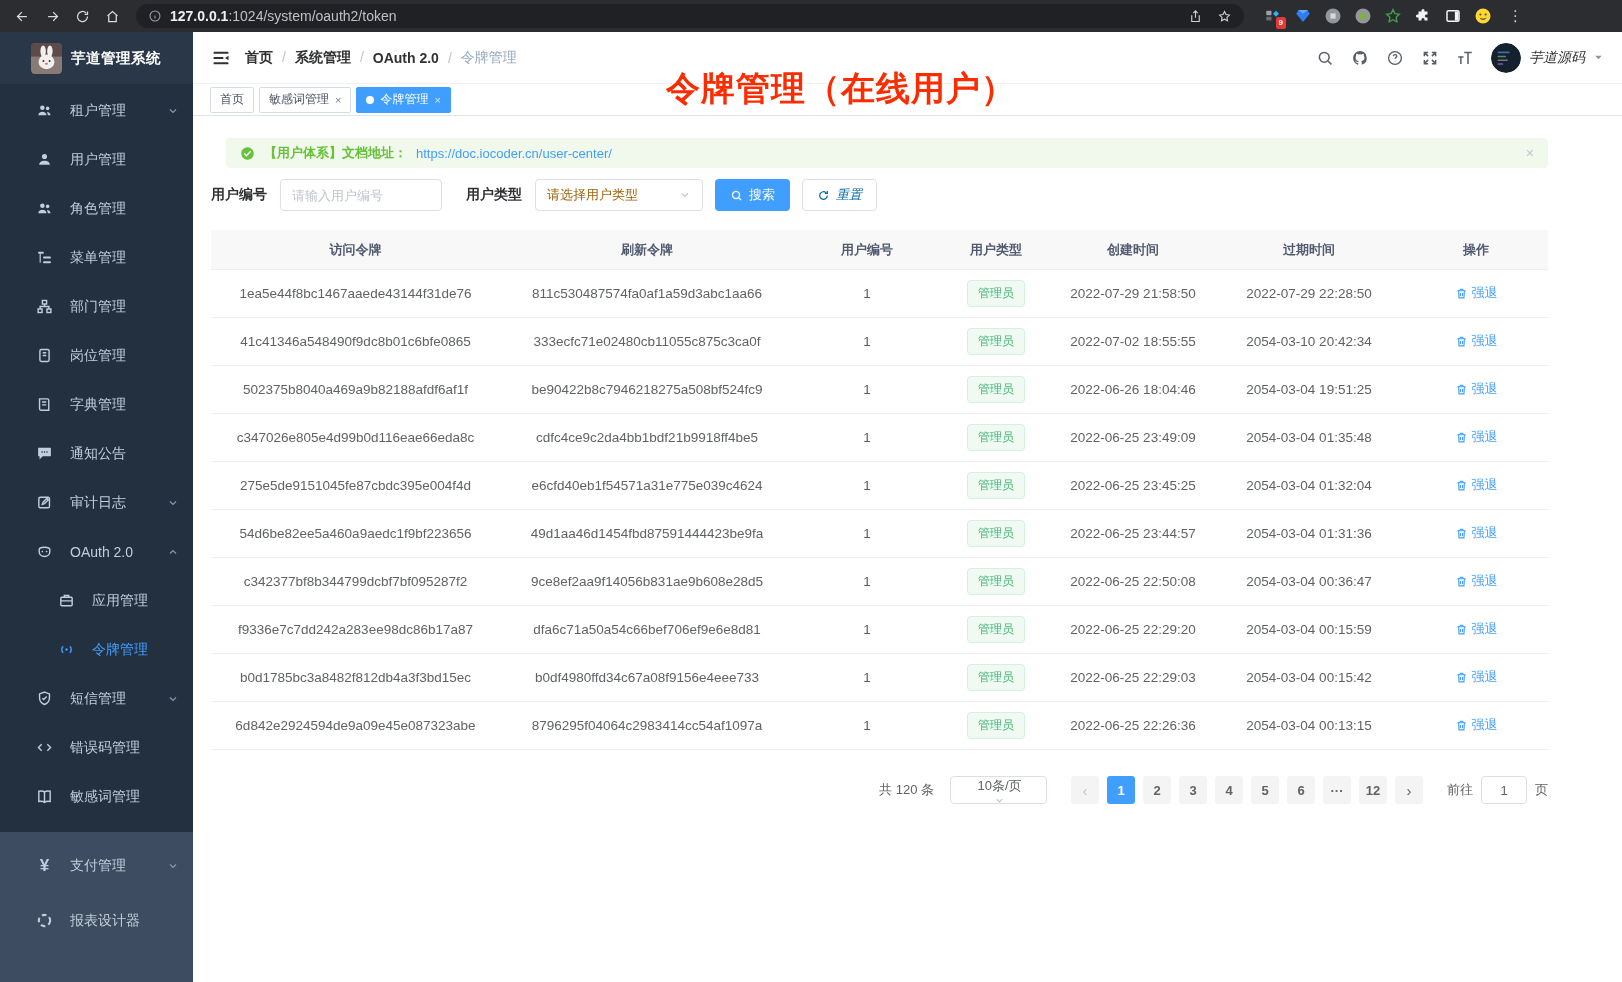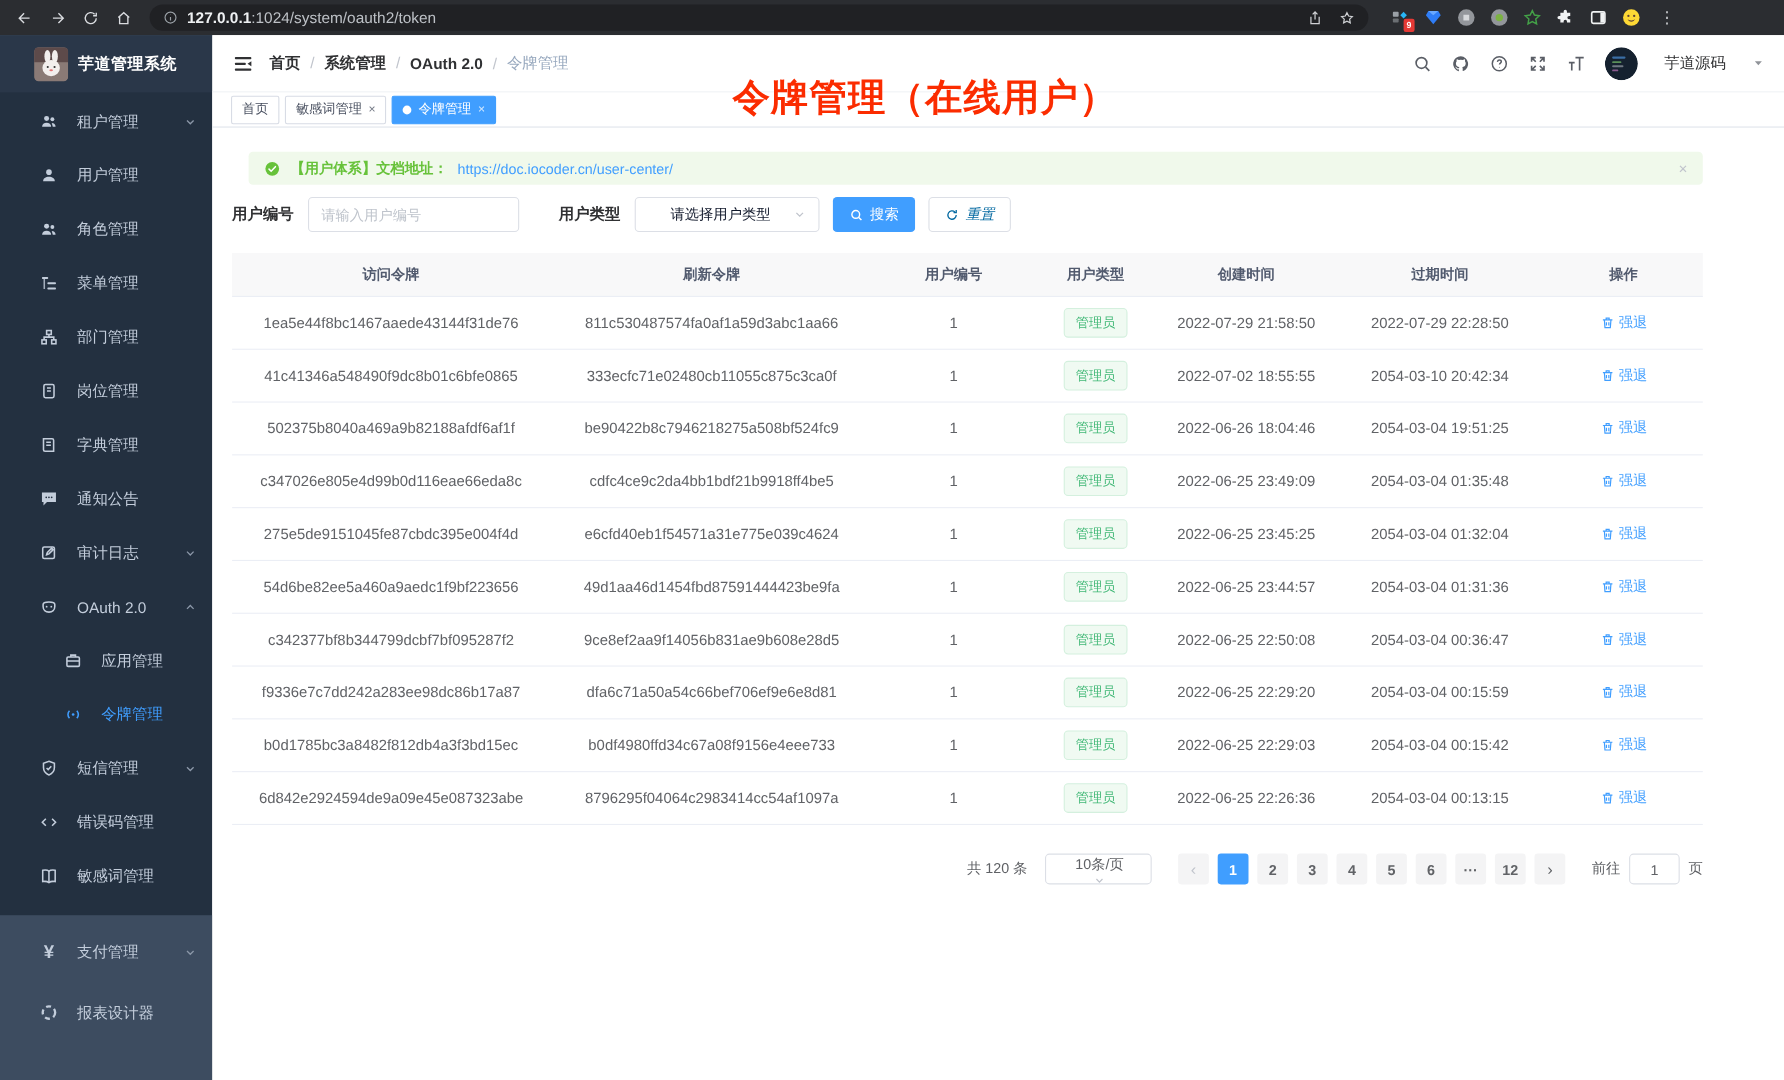--- a/index.html
+++ b/index.html
@@ -68,21 +68,21 @@
   .topbar { height: 52px; display: flex; align-items: center; padding: 0 18px; border-bottom: 1px solid #f0f2f5; }
   .fold-btn { width: 20px; height: 20px; color: #303133; cursor: pointer; }
   .fold-btn svg { width: 20px; height: 20px; }
   .breadcrumb { display: flex; align-items: center; margin-left: 14px; font-size: 14px; gap: 9px; }
   .bc-item { color: #303133; font-weight: 600; cursor: pointer; }
   .bc-item:not(:last-child)::after { content: "/"; color: #c0c4cc; font-weight: 400; margin-left: 9px; }
   .bc-item.current { color: #97a8be; font-weight: 400; cursor: default; }
   .topbar-right { margin-left: auto; display: flex; align-items: center; gap: 17px; }
   .tb-ic { width: 18px; height: 18px; color: #5a5e66; cursor: pointer; }
   .tb-ic svg { width: 18px; height: 18px; }
-  .user-chip { display: flex; align-items: center; gap: 24px; cursor: pointer; }
+  .user-chip { display: flex; align-items: center; gap: 8px; cursor: pointer; font-style: italic; }
   .user-chip svg.avatar { width: 30px; height: 30px; border-radius: 50%; }
   .user-name { color: #303133; font-size: 14px; }
   .user-caret { width: 11px; height: 11px; color: #909399; }
   .user-caret svg { width: 11px; height: 11px; }
 
   
   .tabbar { height: 32px; display: flex; align-items: center; gap: 5px; padding: 0 17px;
     border-bottom: 1px solid #dfe4ec; }
   .tab {
     height: 26px; display: inline-flex; align-items: center; gap: 6px; padding: 0 9px;
@@ -105,24 +105,24 @@
   .alert-link { color: #409eff; font-size: 13px; cursor: pointer; text-decoration: none; }
   .alert-close { margin-left: auto; color: #c0c4cc; font-size: 14px; cursor: pointer; }
 
   .filters { display: flex; align-items: center; margin-bottom: 19px; }
   .f-label { font-weight: 700; color: #303133; font-size: 14px; margin-right: 13px; }
   .f-input, .f-select {
     height: 32px; border: 1px solid #dcdfe6; border-radius: 4px; background: #fff;
     font-size: 13px; color: #606266; padding: 0 11px;
     font-family: "Liberation Sans", "DejaVu Sans", sans-serif;
   }
-  .f-input { width: 192px; margin-right: 36px; }
+  .f-input { width: 162px; margin-right: 24px; }
   .f-input::placeholder { color: #bfc4cc; }
   .f-select { width: 168px; margin-right: 12px; display: flex; align-items: center; cursor: pointer; }
-  .f-select .ph { color: #0f172a; flex: 1 1 auto; text-align: center; }
+  .f-select .ph { color: #a16207; flex: 1 1 auto; }
   .f-select .sel-caret { width: 12px; height: 12px; color: #c0c4cc; }
   .btn {
     height: 32px; border-radius: 4px; display: inline-flex; align-items: center; gap: 6px;
     font-size: 13px; padding: 12px 14px; cursor: pointer; border: 1px solid transparent;
   }
   .btn svg { width: 13px; height: 13px; }
   .btn-primary { background: #409eff; color: #fff; margin-right: 12px; }
   .btn-plain { background: #fff; color: #0369a1; border-color: #dcdfe6; font-style: italic; }
 
   

